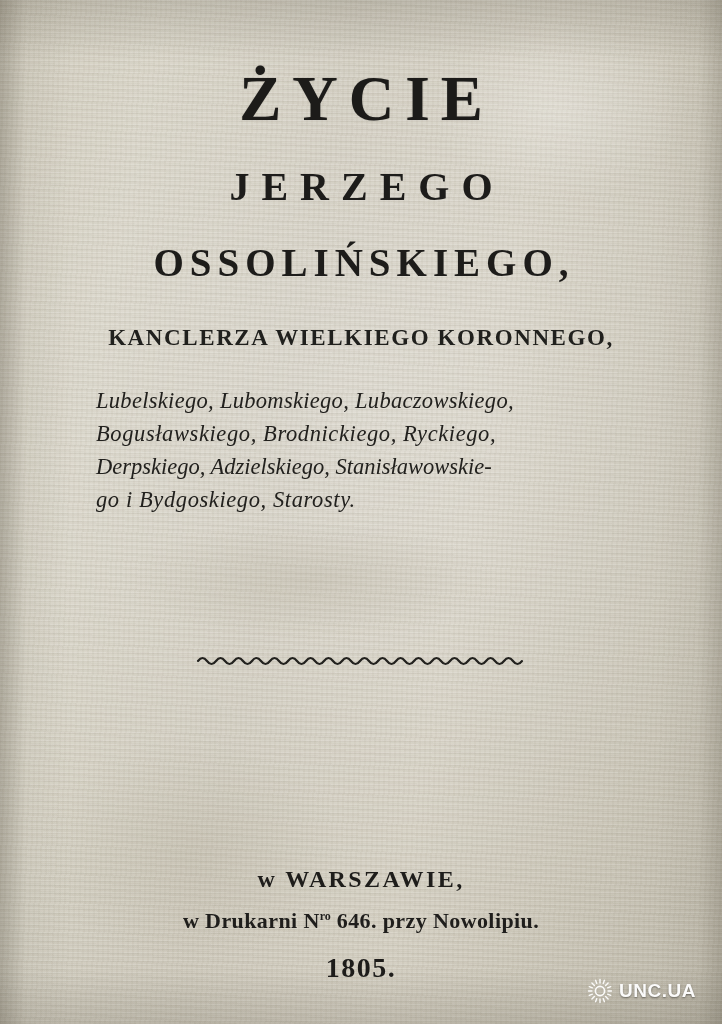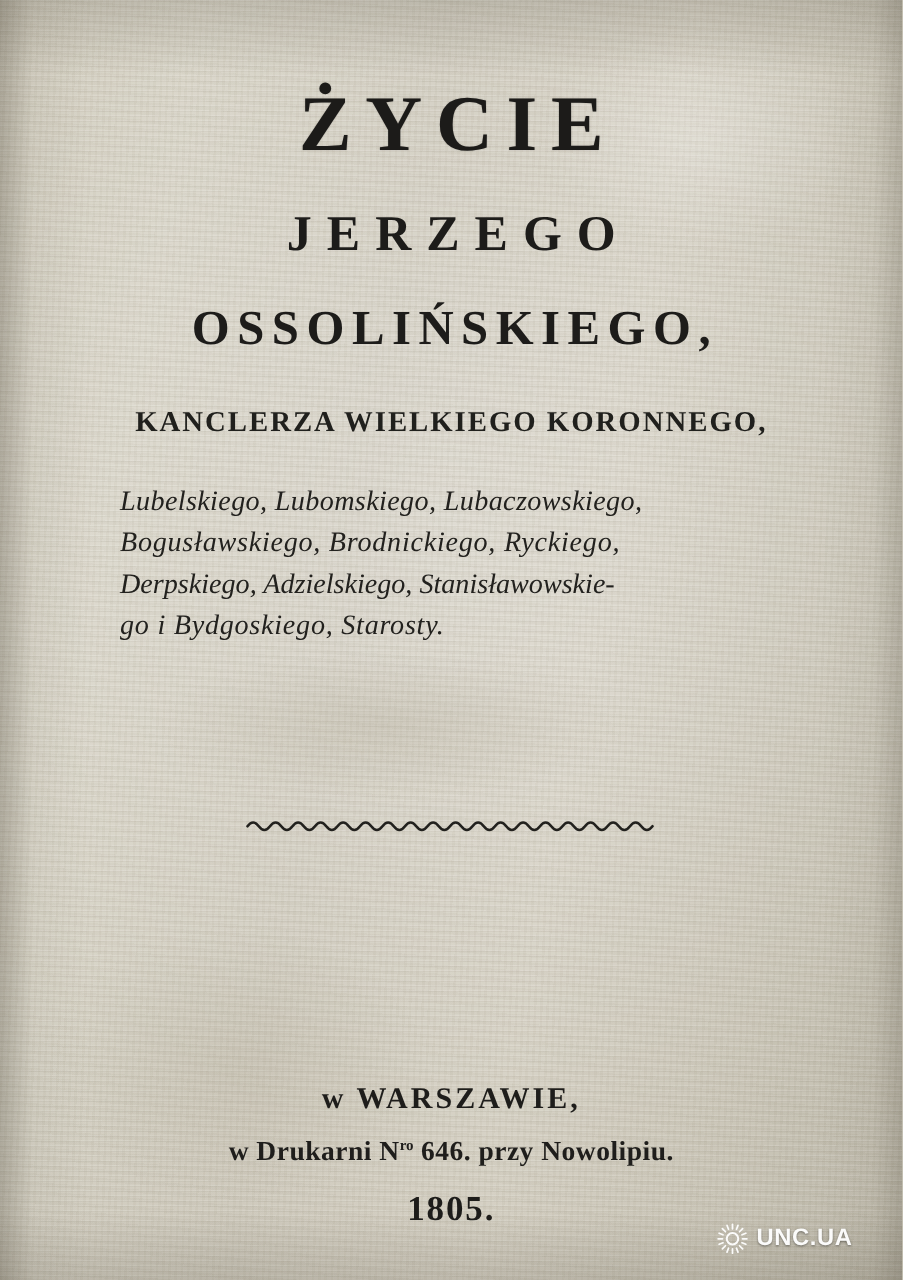--- a/index.html
+++ b/index.html
@@ -191,21 +191,21 @@
     left: 0; right: 0;
     font-size: 28px;
     letter-spacing: 1.5px;
     font-weight: 700;
     color: #1d1c1a;
   }
 
   
   .watermark {
     position: absolute;
-    right: 32px;
+    right: 18px;
     bottom: 16px;
     display: flex;
     align-items: center;
     gap: 6px;
     padding: 4px 8px;
     color: #ffffff;
     font-family: "Liberation Sans", sans-serif;
     font-size: 19px;
     font-weight: 700;
     letter-spacing: 0.5px;

